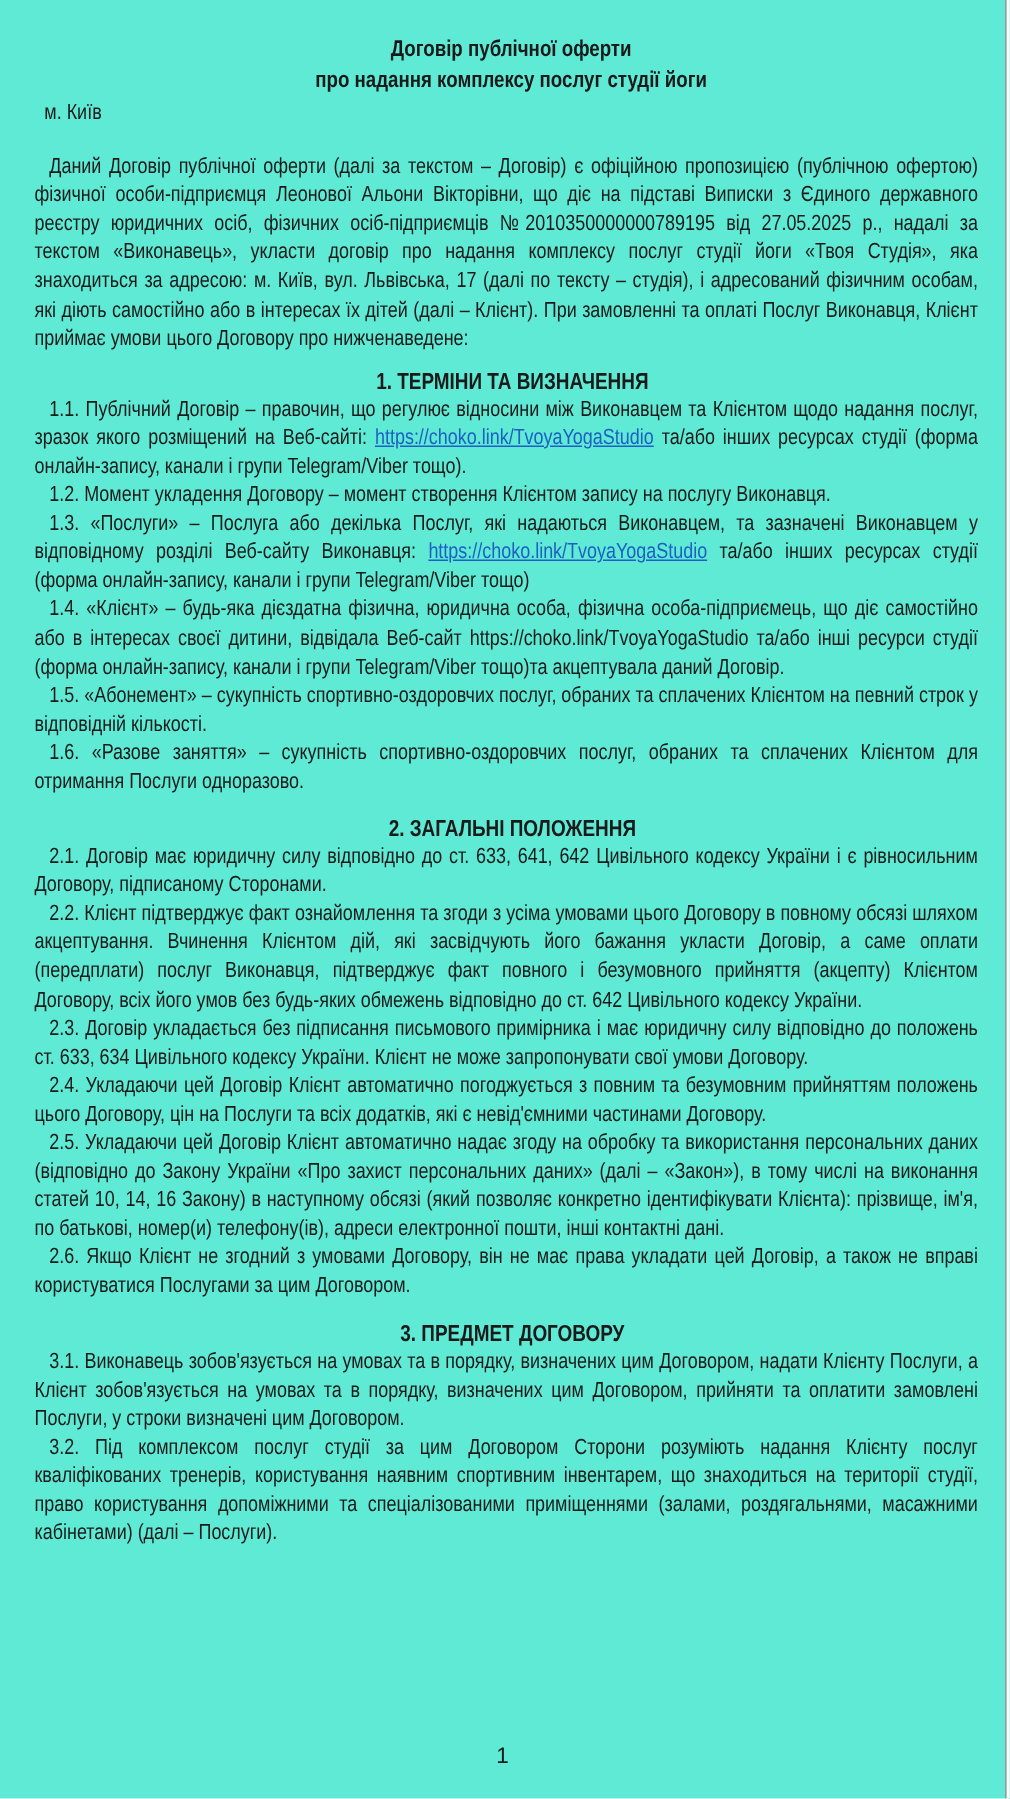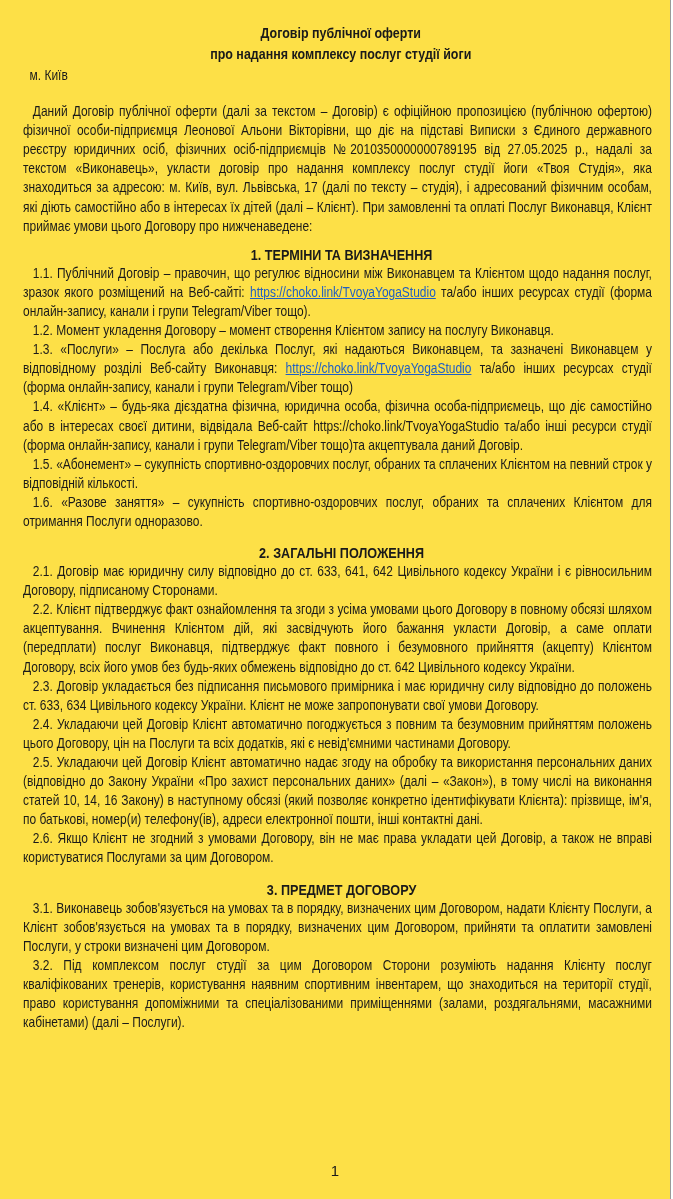--- a/index.html
+++ b/index.html
@@ -12,21 +12,21 @@
       height: 1199px;
       overflow: hidden;
       position: relative;
     }
     .page {
       position: absolute;
       left: 0;
       top: 0;
       width: 670px;
       height: 1199px;
-      background: #fde047;
+      background: #5eead4;
       border-right: 1px solid #9a9a9a;
       overflow: hidden;
     }
     .scaler {
       position: absolute;
       left: 23px;
       top: 0;
       width: 767px;
       transform: scaleX(0.82);
       transform-origin: 0 0;

